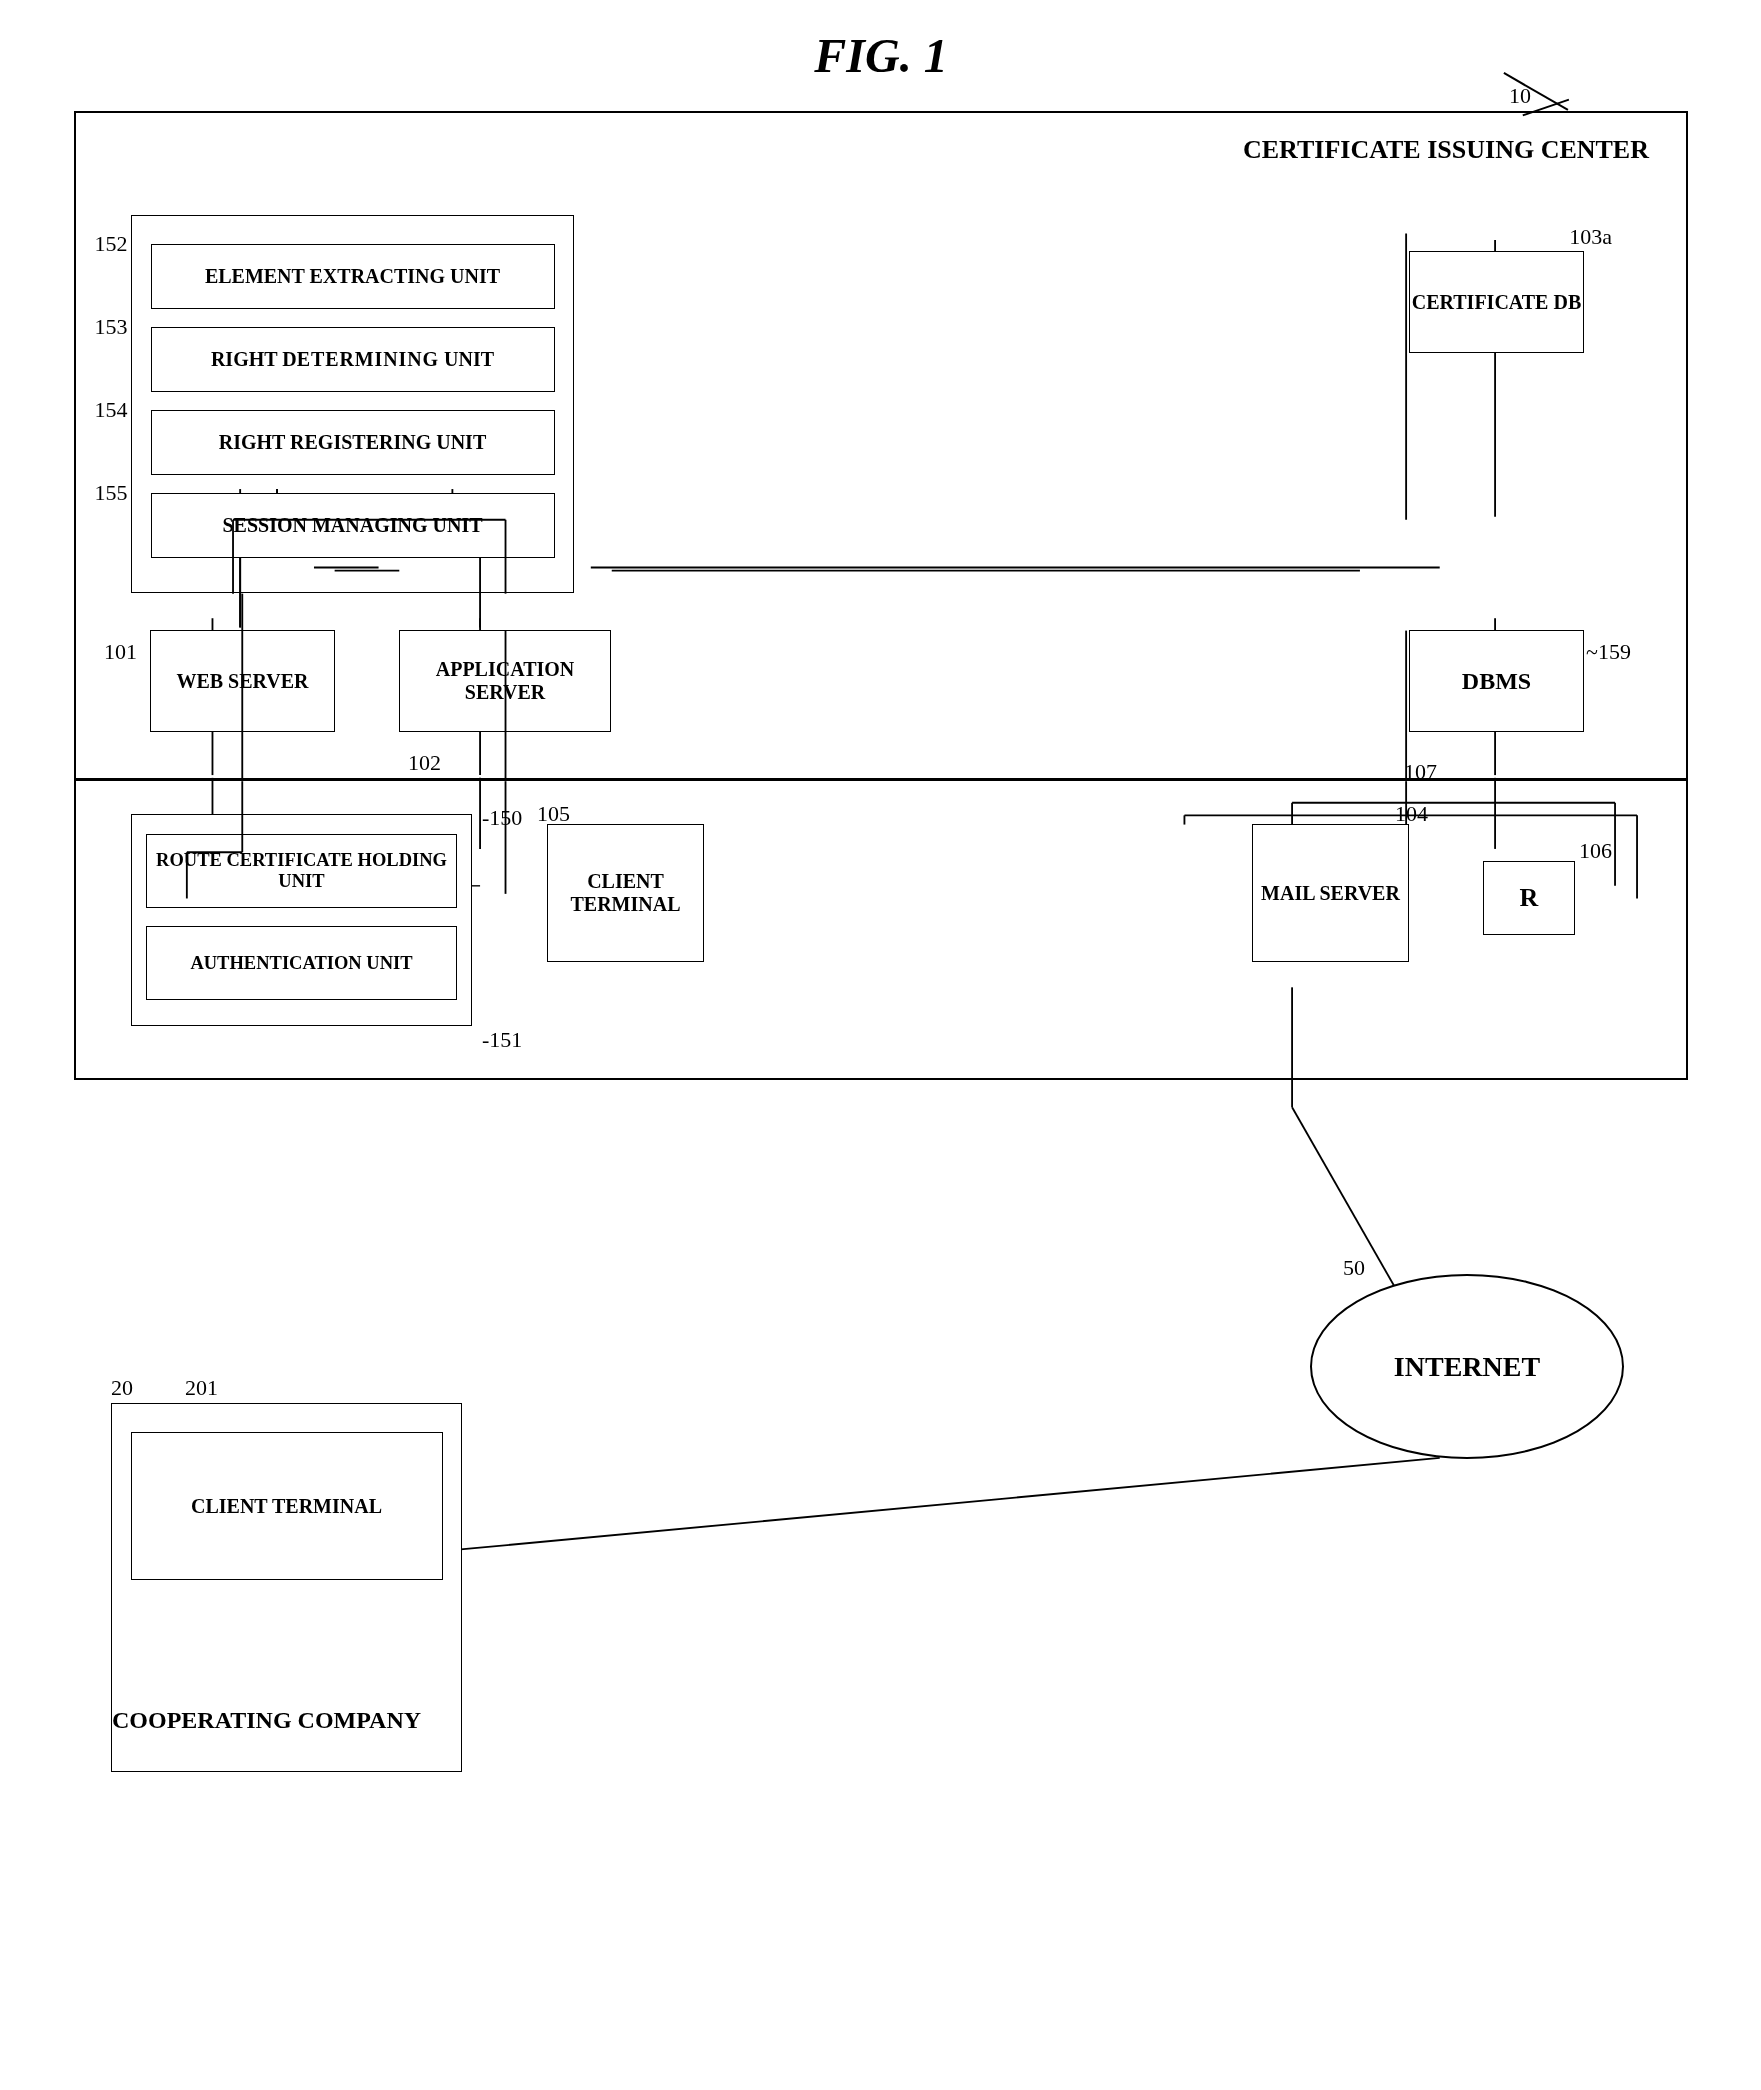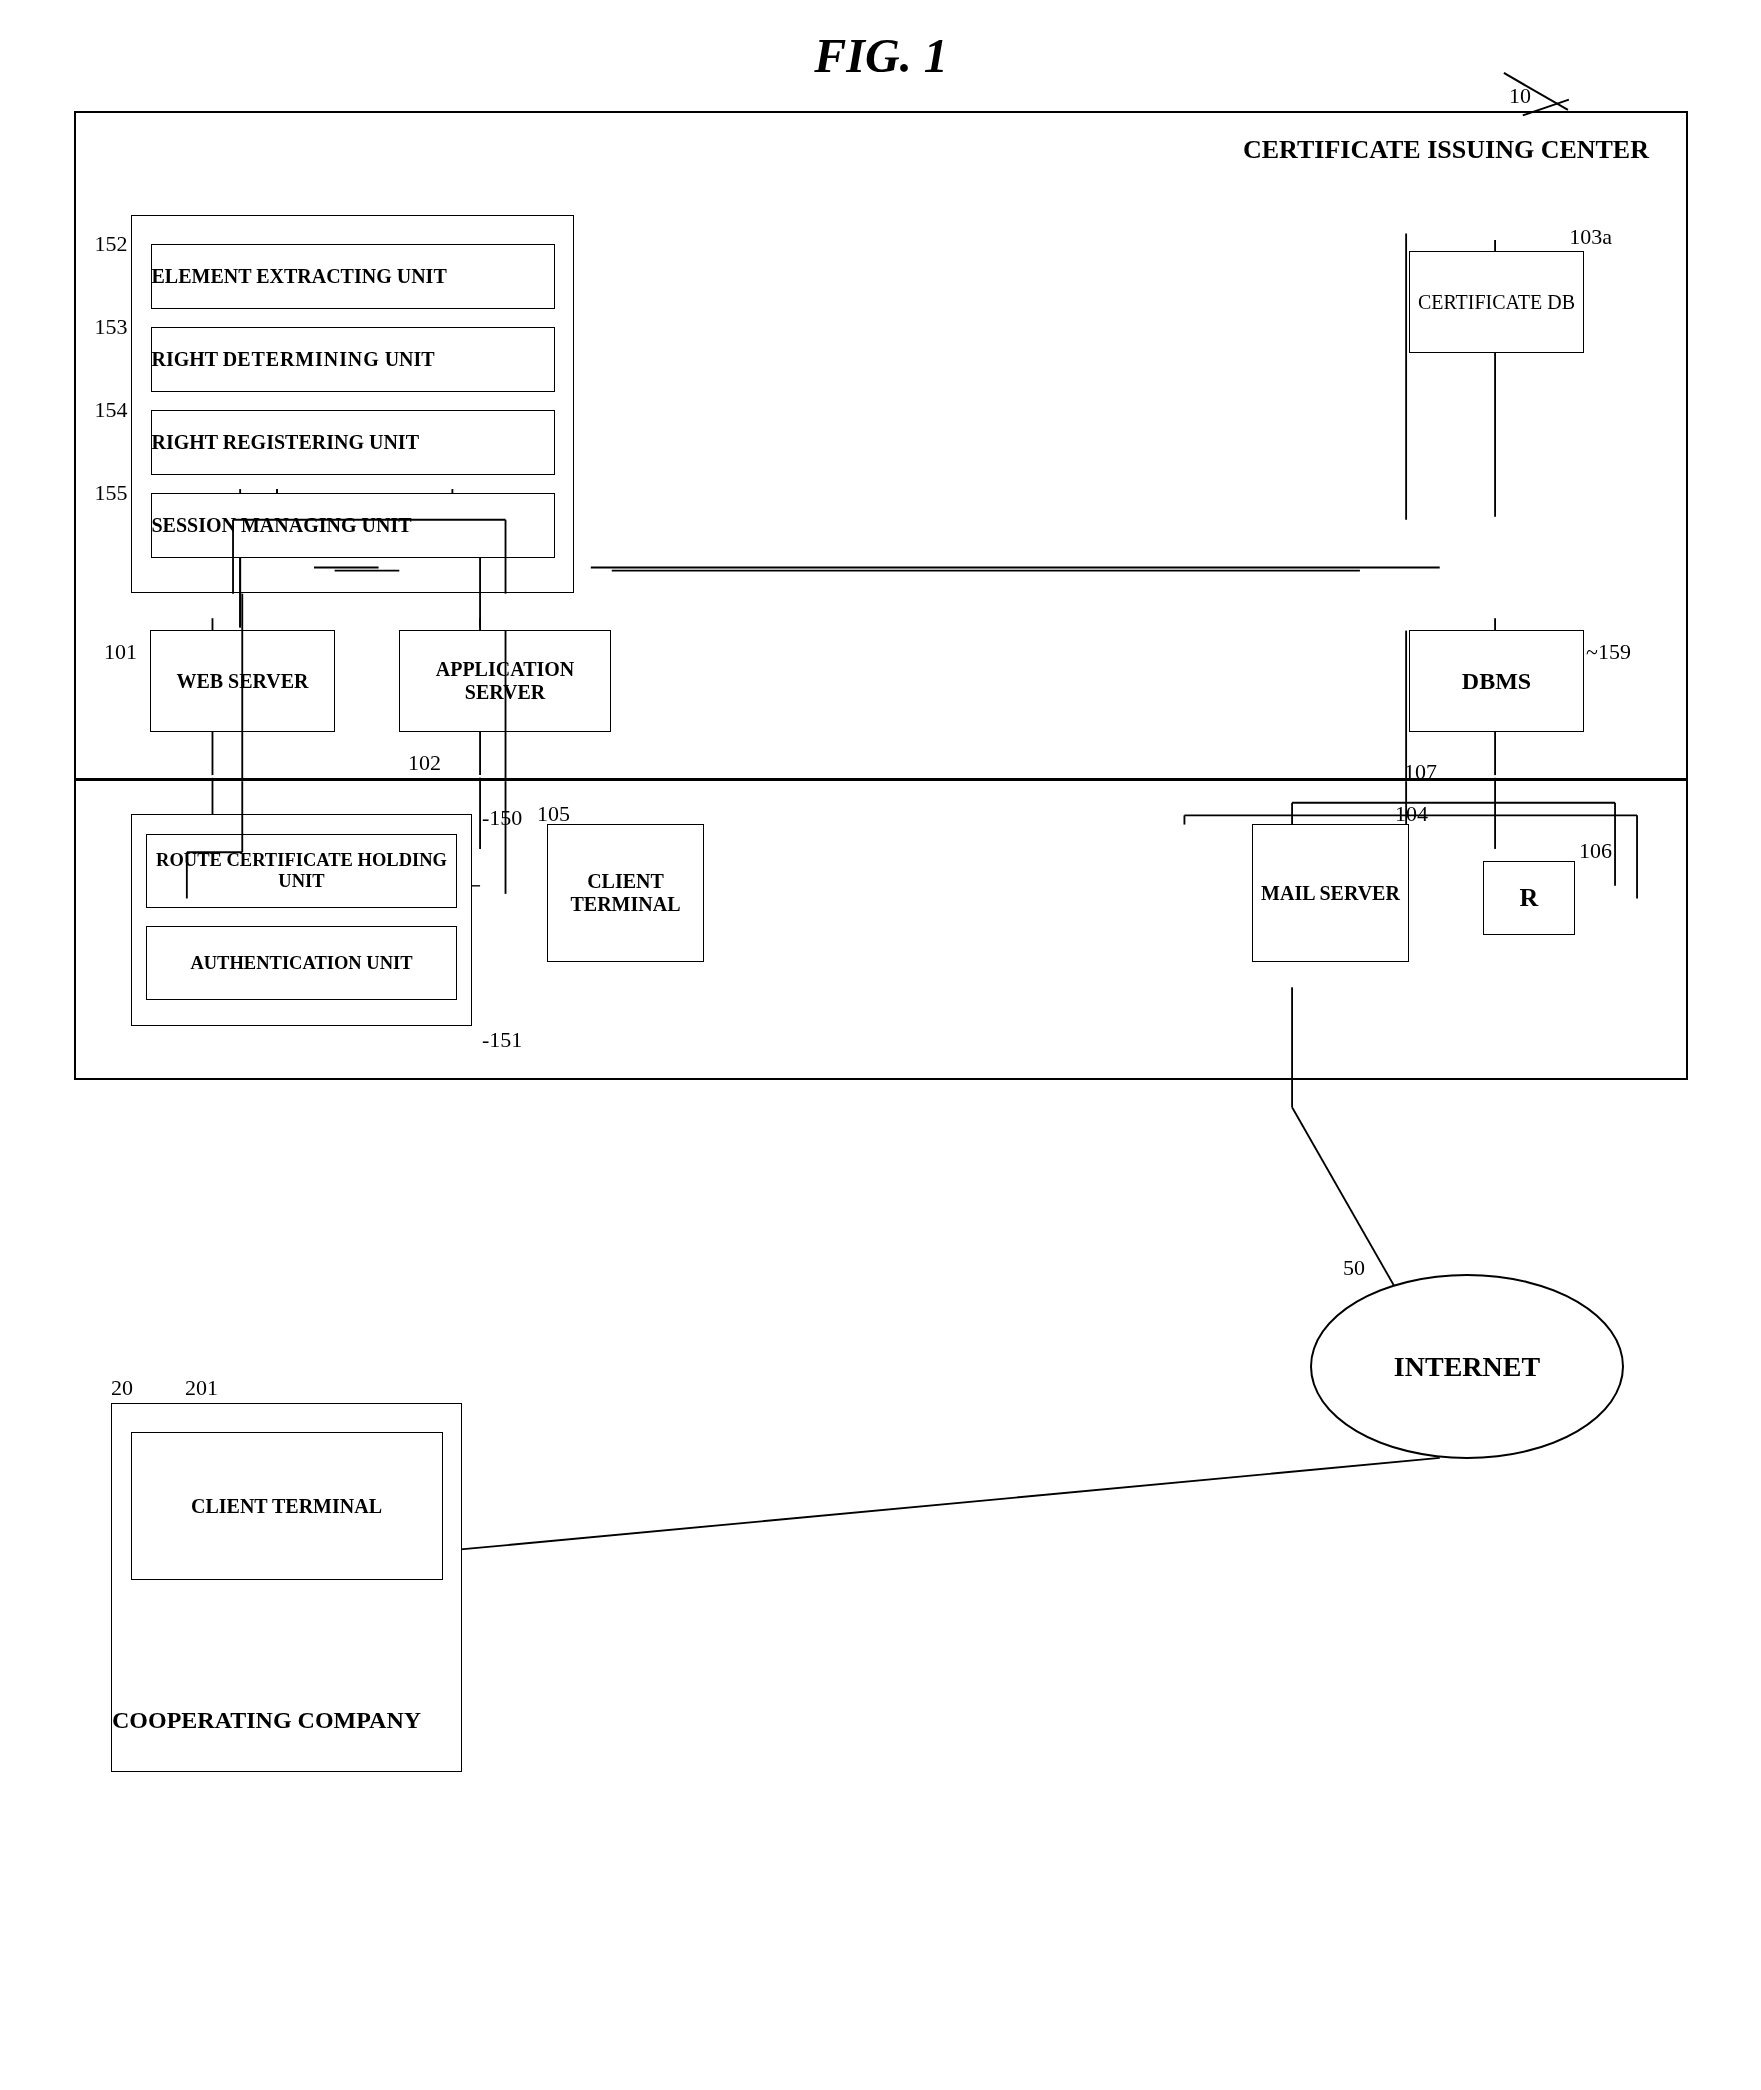--- a/index.html
+++ b/index.html
@@ -65,21 +65,21 @@
     }
 
     .unit-box {
       position: absolute;
       left: 18.5px;
       right: 18.5px;
       height: 65px;
       border: 1.8px solid #000;
       display: flex;
       align-items: center;
-      justify-content: flex-start;
+      justify-content: center;
       font-size: 20px;
       font-family: 'Times New Roman', serif;
       font-weight: bold;
       text-align: center;
       background: #fff;
     }
 
     .unit-152 { top: 28px; }
     .unit-153 { top: 111px; }
     .unit-154 { top: 194px; }
@@ -91,21 +91,21 @@
       top: 138px;
       right: 102px;
       width: 175px;
       height: 102px;
       border: 1.8px solid #000;
       display: flex;
       align-items: center;
       justify-content: center;
       font-size: 20px;
       font-family: 'Times New Roman', serif;
-      font-weight: normal;
+      font-weight: bold;
       text-align: center;
       background: #fff;
     }
 
     
     .web-server-box {
       position: absolute;
       top: 517px;
       left: 74px;
       width: 185px;

